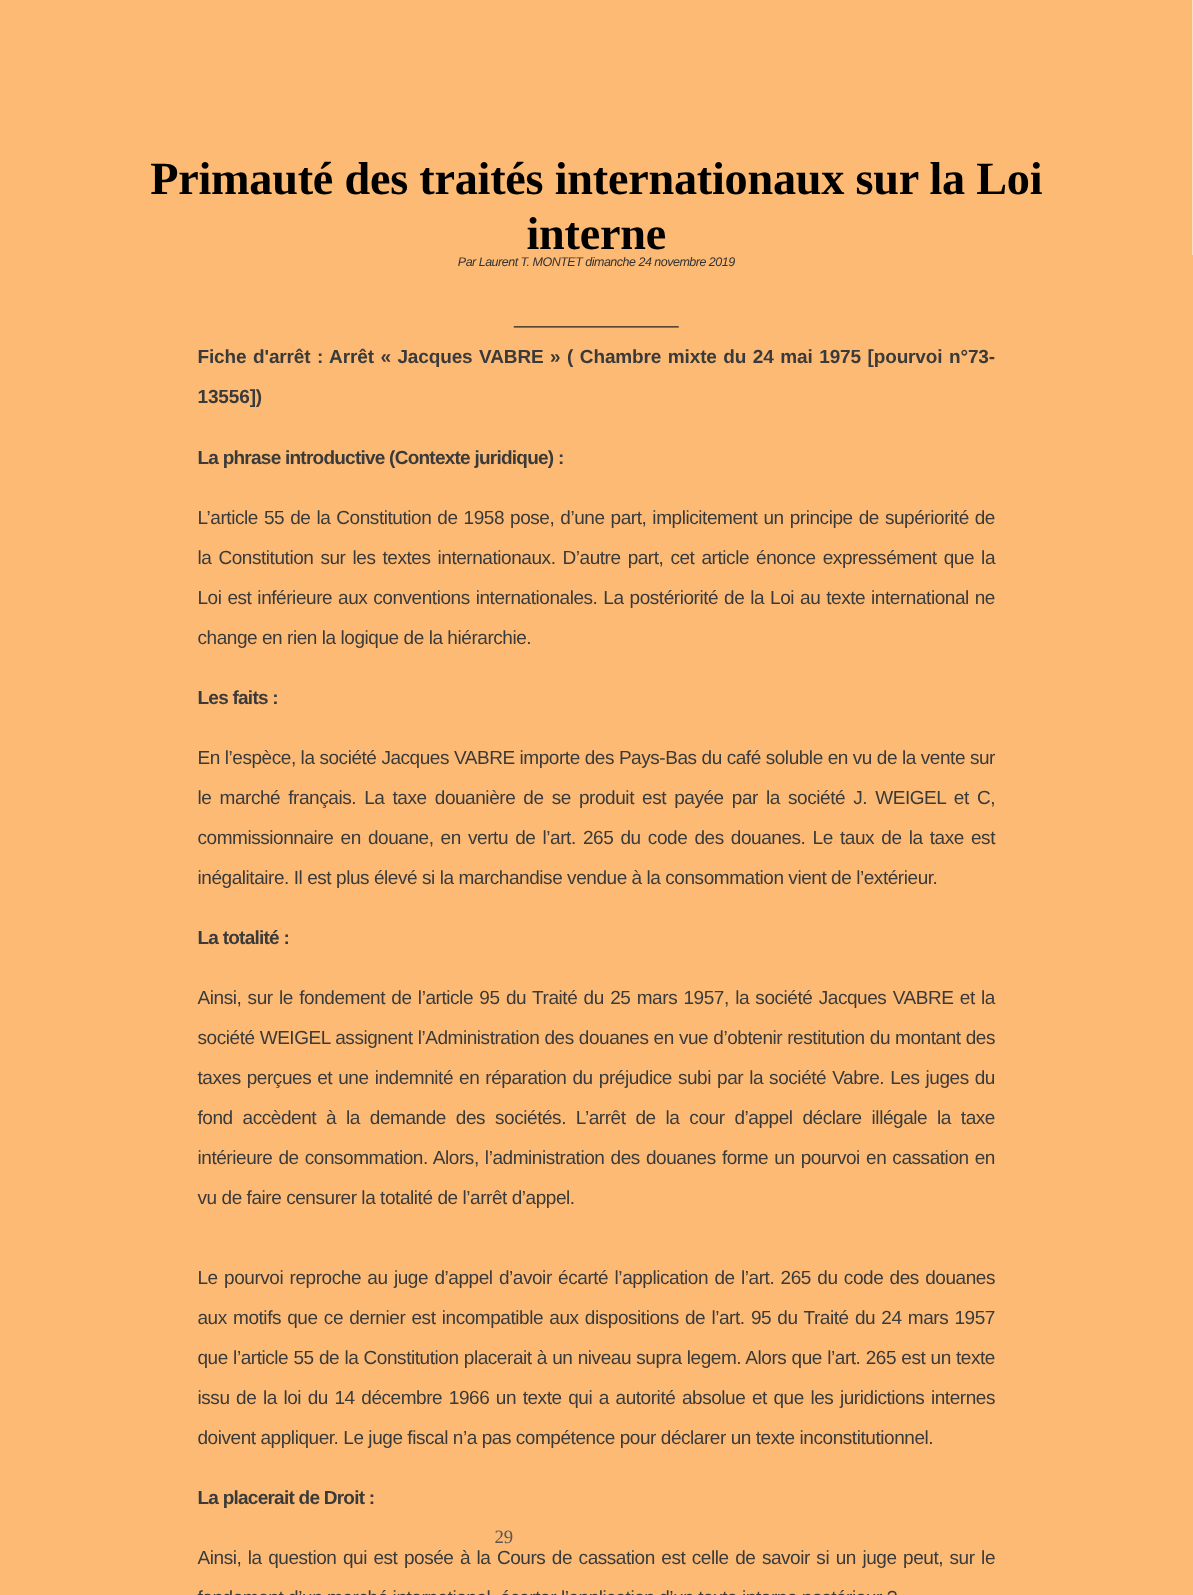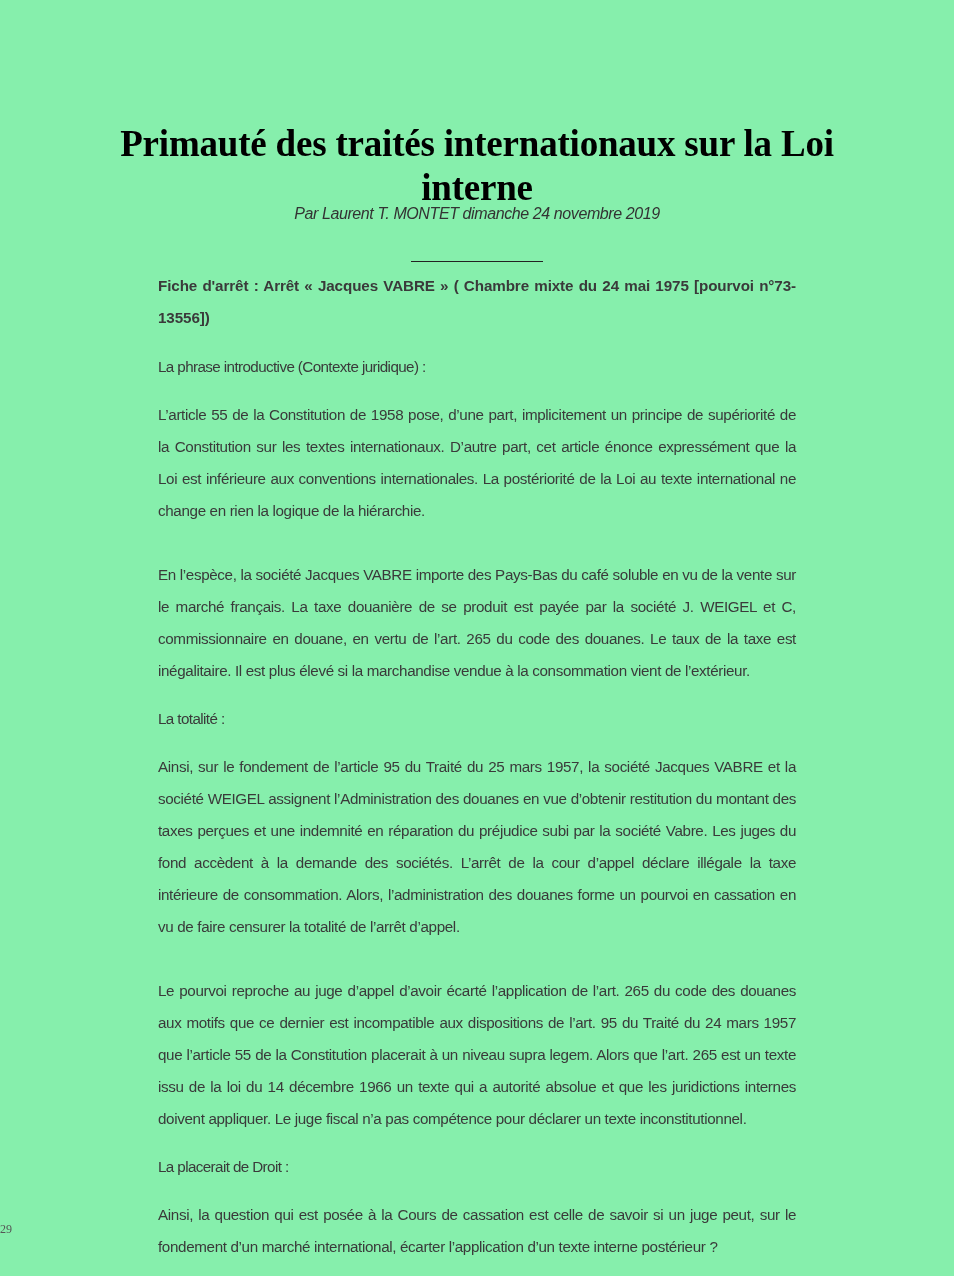--- a/index.html
+++ b/index.html
@@ -1,66 +1,67 @@
 <!DOCTYPE html>
 <html><head>
 <meta charset="utf-8">
 <style>
   html, body { margin: 0; padding: 0; background: #ffffff; }
   body { width: 954px; height: 1276px; position: relative; overflow: hidden; }
-  .page { position: absolute; left: 0; top: 0; width: 954px; height: 1276px; background: #86efac; }
+  .page { position: absolute; left: 0; top: 0; width: 954px; height: 1276px; background: #fdba74; }
   .title {
     position: absolute; left: 120px; width: 714px; top: 122px;
     font-family: "Liberation Serif", "DejaVu Serif", serif;
     font-weight: bold; font-size: 37px; line-height: 44px;
     color: #000; text-align: center; margin: 0; letter-spacing: -0.2px;
   }
   .byline {
     position: absolute; left: 120px; width: 714px; top: 205px;
     font-family: "Liberation Sans", "DejaVu Sans", sans-serif;
-    font-style: italic; font-size: 16px; color: #333; text-align: center;
+    font-style: italic; font-size: 10px; color: #333; text-align: center;
     letter-spacing: -0.4px;
   }
   .rule {
     position: absolute; left: 411px; top: 261px; width: 132px; height: 0;
     border-top: 1.4px solid #222;
   }
   .content {
     position: absolute; left: 158px; top: 270px; width: 638px;
     font-family: "Liberation Sans", "DejaVu Sans", sans-serif;
     color: #3a3a3a; font-size: 15.2px; line-height: 32px;
   }
   .content p { margin: 0; text-align: justify; letter-spacing: -0.35px; }
   .case-ref { font-weight: bold; letter-spacing: -0.1px !important; }
-  .heading { font-weight: normal; letter-spacing: -0.6px !important; }
+  .heading { font-weight: bold; letter-spacing: -0.6px !important; }
   .gap-l { height: 17px; }
   .gap-m { height: 16px; }
   .page-number {
     position: absolute; left: 0; width: 806px; top: 1222px;
     font-family: "Liberation Serif", "DejaVu Serif", serif;
-    font-size: 12px; color: #555; 
+    font-size: 15px; color: #555; text-align: center;
   }
 </style>
 </head>
 <body>
 
 <div class="page">
   <h1 class="title">Primauté des traités internationaux sur la Loi interne</h1>
   <div class="byline">Par Laurent T. MONTET dimanche 24 novembre 2019</div>
   <div class="rule"></div>
 
   <div class="content">
     <p class="case-ref">Fiche d'arrêt : Arrêt « Jacques VABRE » ( Chambre mixte du 24 mai 1975 [pourvoi n°73-13556])</p>
     <div class="gap-l"></div>
 
     <p class="heading">La phrase introductive (Contexte juridique) :</p>
     <div class="gap-m"></div>
     <p>L’article 55 de la Constitution de 1958 pose, d’une part, implicitement un principe de supériorité de la Constitution sur les textes internationaux. D’autre part, cet article énonce expressément que la Loi est inférieure aux conventions internationales.  La postériorité de la Loi au texte international ne change en rien la logique de la hiérarchie.</p>
     <div class="gap-m"></div>
 
+    <p class="heading">Les faits :</p>
     <div class="gap-m"></div>
     <p>En l’espèce, la société Jacques VABRE importe des Pays-Bas du café soluble en vu de la vente sur le marché français. La taxe douanière de se produit est payée par la société J. WEIGEL et C, commissionnaire en douane, en vertu de l’art. 265 du code des douanes. Le taux de la taxe est inégalitaire. Il est plus élevé si la marchandise vendue à la consommation vient de l’extérieur.</p>
     <div class="gap-m"></div>
 
     <p class="heading">La totalité :</p>
     <div class="gap-m"></div>
     <p>Ainsi, sur le fondement de l’article 95 du Traité du 25 mars 1957, la société Jacques VABRE et la société WEIGEL assignent l’Administration des douanes en vue d’obtenir restitution du montant des taxes perçues et une indemnité en réparation du préjudice subi par la société Vabre. Les juges du fond accèdent à la demande des sociétés. L’arrêt de la cour d’appel déclare illégale la taxe intérieure de consommation. Alors, l’administration des douanes forme un pourvoi en cassation en vu de faire censurer la totalité de l’arrêt d’appel.</p>
     <div class="gap-m"></div>
 
     <div class="gap-m"></div>

